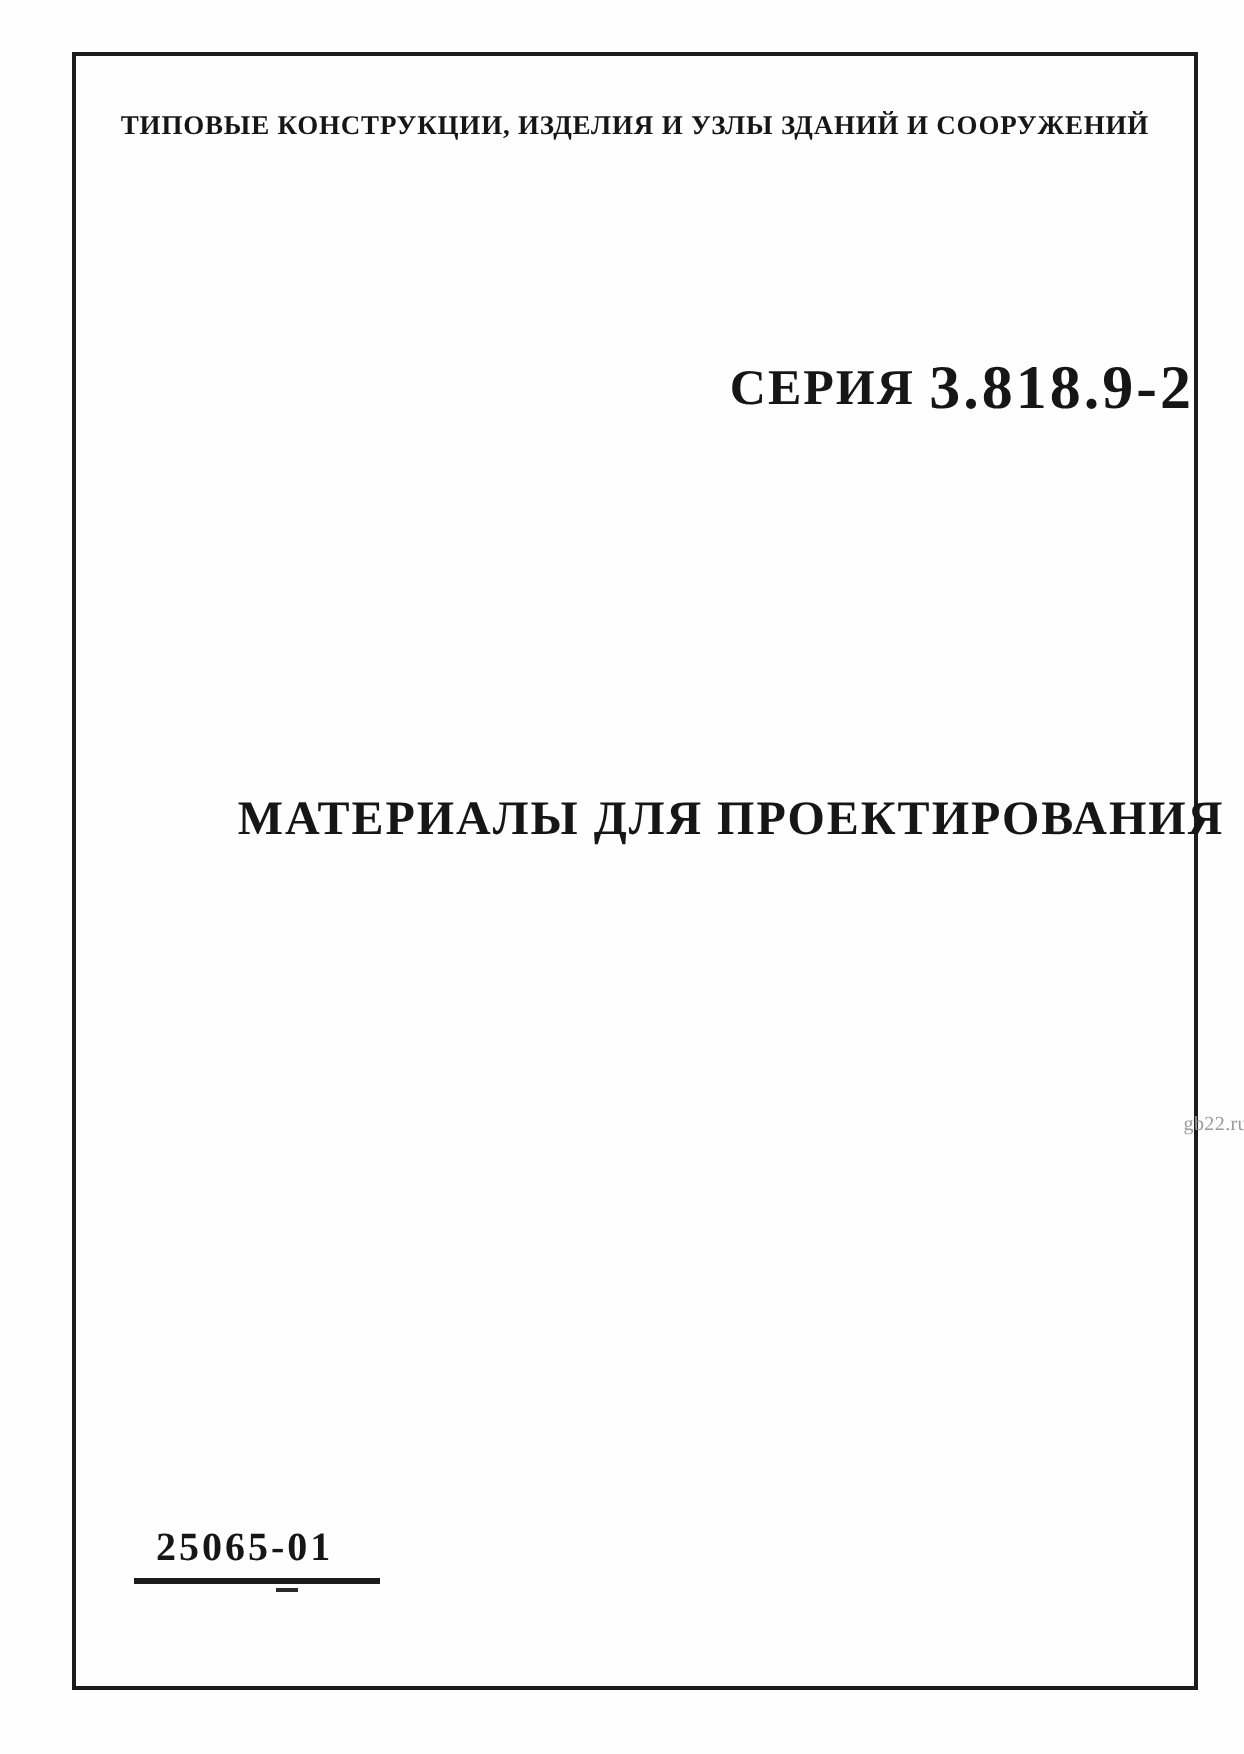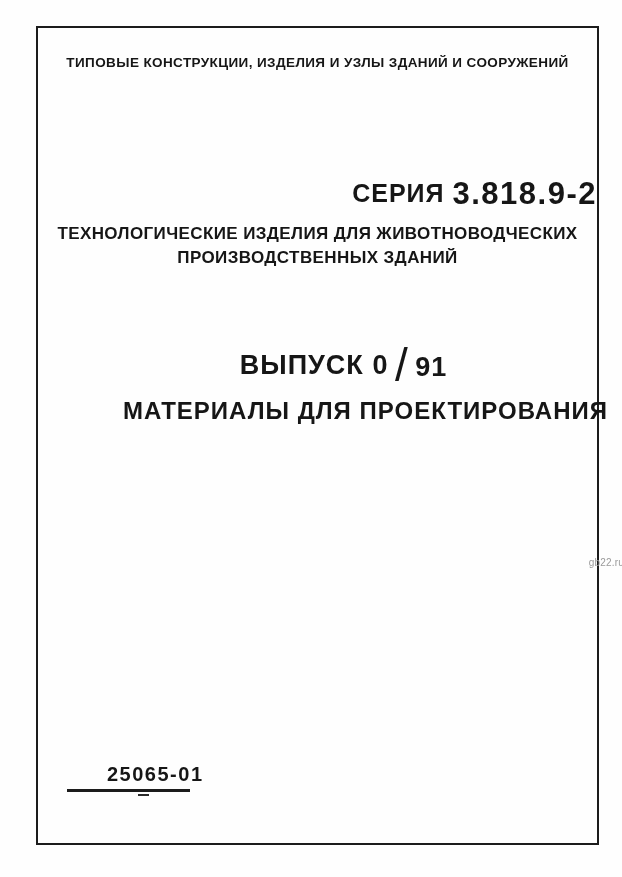--- a/index.html
+++ b/index.html
@@ -6,21 +6,21 @@
     margin: 0;
     padding: 0;
     background: #ffffff;
   }
   .page {
     position: relative;
     width: 622px;
     height: 877px;
     background: #fefefe;
     overflow: hidden;
-    font-family: Liberation Sans, sans-serif;
+    font-family: Liberation Serif, serif;
     color: #161616;
   }
   .frame {
     position: absolute;
     left: 36px;
     top: 26px;
     width: 559px;
     height: 815px;
     border: 2.5px solid #1c1c1c;
   }
@@ -79,21 +79,20 @@
     margin-left: 48px;
   }
   .doc-number {
     position: absolute;
     left: 40px;
     top: 735px;
     font-size: 20px;
     font-weight: bold;
     letter-spacing: 1.5px;
     white-space: nowrap;
-    margin-left: 29px;
   }
   .doc-underline {
     position: absolute;
     left: 29px;
     top: 761px;
     width: 123px;
     height: 2.5px;
     background: #1c1c1c;
   }
   .doc-tick {
@@ -123,32 +122,21 @@
   <div class="frame">
 
     <div class="txt header-line">ТИПОВЫЕ КОНСТРУКЦИИ, ИЗДЕЛИЯ И УЗЛЫ ЗДАНИЙ И СООРУЖЕНИЙ</div>
 
     <div class="txt series-line">
       <span>СЕРИЯ</span>
       <span> </span>
       <span class="series-number">3.818.9-2</span>
     </div>
 
-    <div class="txt subtitle">
-      <div>ТЕХНОЛОГИЧЕСКИЕ ИЗДЕЛИЯ ДЛЯ ЖИВОТНОВОДЧЕСКИХ</div>
-      <div>ПРОИЗВОДСТВЕННЫХ ЗДАНИЙ</div>
-    </div>
 
-    <div class="txt issue-line">
-      <span>ВЫПУСК</span>
-      <span> </span>
-      <span>0</span>
-      <span class="slash">/</span>
-      <span class="num-right">91</span>
-    </div>
 
     <div class="txt materials-line">МАТЕРИАЛЫ ДЛЯ ПРОЕКТИРОВАНИЯ</div>
 
     <div class="doc-number">25065-01</div>
     <div class="doc-underline"></div>
     <div class="doc-tick"></div>
 
   </div>
 
   <div class="watermark">gb22.ru</div>

